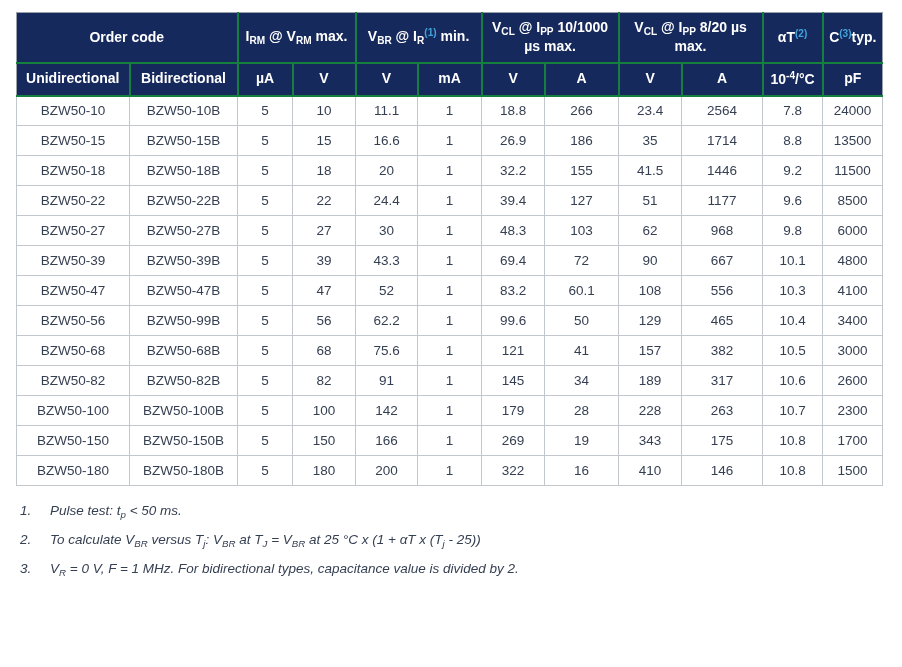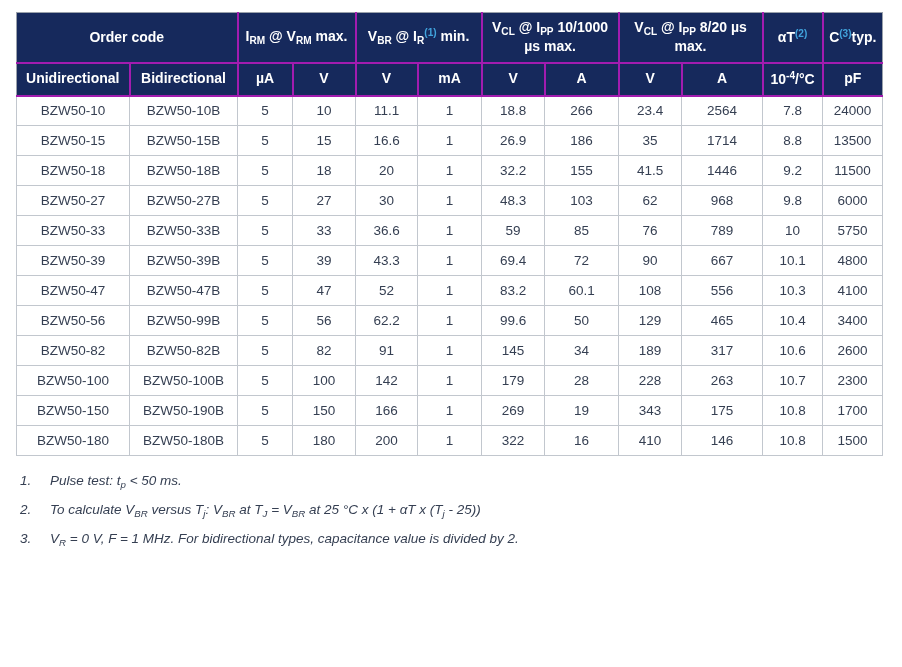--- a/index.html
+++ b/index.html
@@ -27,21 +27,21 @@
     border: 1px solid var(--outer-border);
   }
   thead th {
     background: var(--header-bg);
     color: #ffffff;
     font-weight: bold;
     font-size: 14px;
     line-height: 1.25;
     text-align: center;
     vertical-align: middle;
-    border: 2px solid #a21caf;
+    border: 2px solid #15803d;
     padding: 2px 3px;
   }
   thead tr:first-child th { border-top: 0; height: 50px; }
   thead tr.units-row th { height: 33px; }
   thead tr th:first-child { border-left: 0; }
   thead tr th:last-child { border-right: 0; }
 
   tbody td {
     background: #ffffff;
     border: 1px solid var(--grid-line);
@@ -150,48 +150,48 @@
           <td>20</td>
           <td>1</td>
           <td>32.2</td>
           <td>155</td>
           <td>41.5</td>
           <td>1446</td>
           <td>9.2</td>
           <td>11500</td>
         </tr>
         <tr>
+          <td>BZW50-22</td>
+          <td>BZW50-22B</td>
+          <td>5</td>
+          <td>22</td>
+          <td>24.4</td>
+          <td>1</td>
+          <td>39.4</td>
+          <td>127</td>
+          <td>51</td>
+          <td>1177</td>
+          <td>9.6</td>
+          <td>8500</td>
+        </tr>
+        <tr>
           <td>BZW50-27</td>
           <td>BZW50-27B</td>
           <td>5</td>
           <td>27</td>
           <td>30</td>
           <td>1</td>
           <td>48.3</td>
           <td>103</td>
           <td>62</td>
           <td>968</td>
           <td>9.8</td>
           <td>6000</td>
         </tr>
         <tr>
-          <td>BZW50-33</td>
-          <td>BZW50-33B</td>
-          <td>5</td>
-          <td>33</td>
-          <td>36.6</td>
-          <td>1</td>
-          <td>59</td>
-          <td>85</td>
-          <td>76</td>
-          <td>789</td>
-          <td>10</td>
-          <td>5750</td>
-        </tr>
-        <tr>
           <td>BZW50-39</td>
           <td>BZW50-39B</td>
           <td>5</td>
           <td>39</td>
           <td>43.3</td>
           <td>1</td>
           <td>69.4</td>
           <td>72</td>
           <td>90</td>
           <td>667</td>
@@ -220,20 +220,34 @@
           <td>62.2</td>
           <td>1</td>
           <td>99.6</td>
           <td>50</td>
           <td>129</td>
           <td>465</td>
           <td>10.4</td>
           <td>3400</td>
         </tr>
         <tr>
+          <td>BZW50-68</td>
+          <td>BZW50-68B</td>
+          <td>5</td>
+          <td>68</td>
+          <td>75.6</td>
+          <td>1</td>
+          <td>121</td>
+          <td>41</td>
+          <td>157</td>
+          <td>382</td>
+          <td>10.5</td>
+          <td>3000</td>
+        </tr>
+        <tr>
           <td>BZW50-82</td>
           <td>BZW50-82B</td>
           <td>5</td>
           <td>82</td>
           <td>91</td>
           <td>1</td>
           <td>145</td>
           <td>34</td>
           <td>189</td>
           <td>317</td>
@@ -249,21 +263,21 @@
           <td>1</td>
           <td>179</td>
           <td>28</td>
           <td>228</td>
           <td>263</td>
           <td>10.7</td>
           <td>2300</td>
         </tr>
         <tr>
           <td>BZW50-150</td>
-          <td>BZW50-190B</td>
+          <td>BZW50-150B</td>
           <td>5</td>
           <td>150</td>
           <td>166</td>
           <td>1</td>
           <td>269</td>
           <td>19</td>
           <td>343</td>
           <td>175</td>
           <td>10.8</td>
           <td>1700</td>

